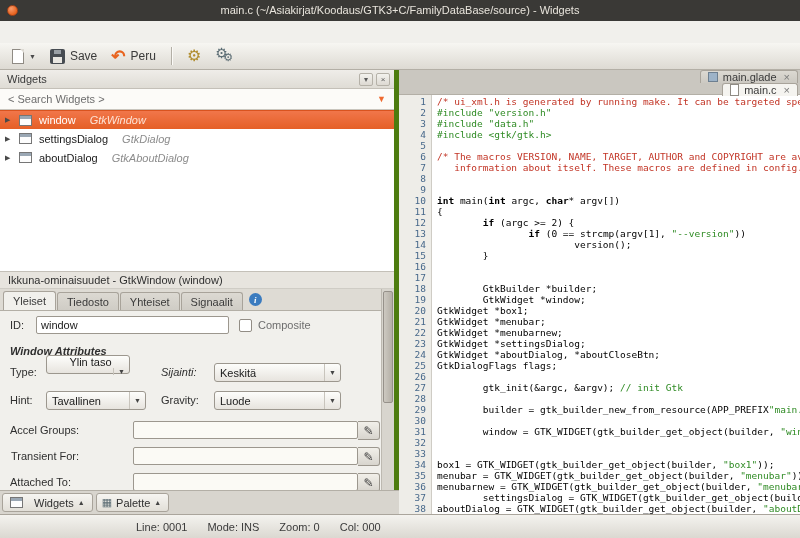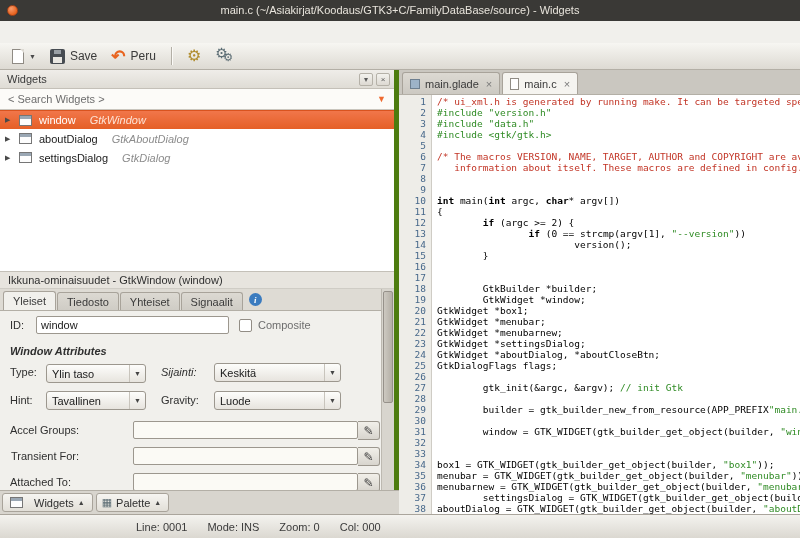--- a/index.html
+++ b/index.html
@@ -98,21 +98,21 @@
               border-top:1px solid #b3afa6; display:flex; align-items:center; gap:3px; padding-left:2px; }
   .dbtn { display:flex; align-items:center; gap:4px; font-size:11px; color:#2f2f2f;
           background:linear-gradient(#f6f5f1,#e2dfd8); border:1px solid #a8a39a; border-radius:3px;
           padding:0 7px 0 5px; height:19px; }
   .dbtn .caret { font-size:7px; color:#444; }
   .icon-palette { color:#5c6d74; font-size:11px; line-height:11px; }
 
   
   .editor { position:absolute; left:399px; top:70px; width:401px; height:444px; background:#fff; }
   .etabs { height:25px; background:#cac7c0; border-bottom:1px solid #b3afa6; display:flex;
-           align-items:flex-end; padding-left:3px; }
+           align-items:flex-end; padding-left:3px;flex-direction:column; }
   .etab { height:22px; display:flex; align-items:center; gap:5px; padding:0 7px; font-size:11px;
           border:1px solid #a8a39a; border-bottom:none; border-radius:3px 3px 0 0;
           background:linear-gradient(#dcd9d2,#ccc9c2); color:#3a3a3a; margin-right:2px; }
   .etab.active { background:#f5f4f0; }
   .etab .close { color:#7a7a7a; font-size:11px; margin-left:2px; }
   .icon-glade { width:10px; height:10px; background:#9db3c8; border:1px solid #6d7f90; }
   .icon-cfile { width:9px; height:12px; background:#fff; border:1px solid #8f8b84; }
 
   .gutter { position:absolute; left:0; top:25px; width:33px; bottom:0; background:#eeede8;
             border-right:1px solid #cfccc5; text-align:right; padding:1px 5px 0 0;
@@ -182,28 +182,28 @@
     <div class="tree">
         <div class="trow selected">
           <span class="exp">▶</span>
           <span class="wicon"></span>
           <span class="tname">window</span>
           <span class="ttype">GtkWindow</span>
         </div>
         <div class="trow">
           <span class="exp">▶</span>
           <span class="wicon"></span>
-          <span class="tname">aboutDialog</span>
-          <span class="ttype">GtkAboutDialog</span>
+          <span class="tname">settingsDialog</span>
+          <span class="ttype">GtkDialog</span>
         </div>
         <div class="trow">
           <span class="exp">▶</span>
           <span class="wicon"></span>
-          <span class="tname">settingsDialog</span>
-          <span class="ttype">GtkDialog</span>
+          <span class="tname">aboutDialog</span>
+          <span class="ttype">GtkAboutDialog</span>
         </div>
       </div>
     <div class="tree-void"></div>
 
     <div class="props-title">
       <span>Ikkuna-ominaisuudet - GtkWindow (window)</span>
     </div>
     <div class="ptabs">
         <div class="ptab active">Yleiset</div>
         <div class="ptab">Tiedosto</div>
@@ -214,21 +214,21 @@
 
     <div class="form">
       <span class="lbl" style="left:10px; top:5px;">ID:</span>
       <span class="entry" style="left:36px; top:5px; width:193px;">window</span>
       <span class="cb" style="left:239px; top:8px;"></span>
       <span class="lbl dim" style="left:258px; top:5px;">Composite</span>
 
       <span class="lbl b" style="left:10px; top:31px;font-style:italic;">Window Attributes</span>
 
       <span class="lbl" style="left:10px; top:52px;">Type:</span>
-      <span class="combo" style="left:46px; top:53px; width:100px;">
+      <span class="combo" style="left:46px; top:44px; width:84px;flex-direction:column;">
         <span>Ylin taso</span>
           <span class="arr">▼</span>
       </span>
       <span class="lbl i" style="left:161px; top:52px;">Sijainti:</span>
       <span class="combo" style="left:214px; top:52px; width:127px;">
         <span>Keskitä</span>
           <span class="arr">▼</span>
       </span>
 
       <span class="lbl" style="left:10px; top:80px;">Hint:</span>

